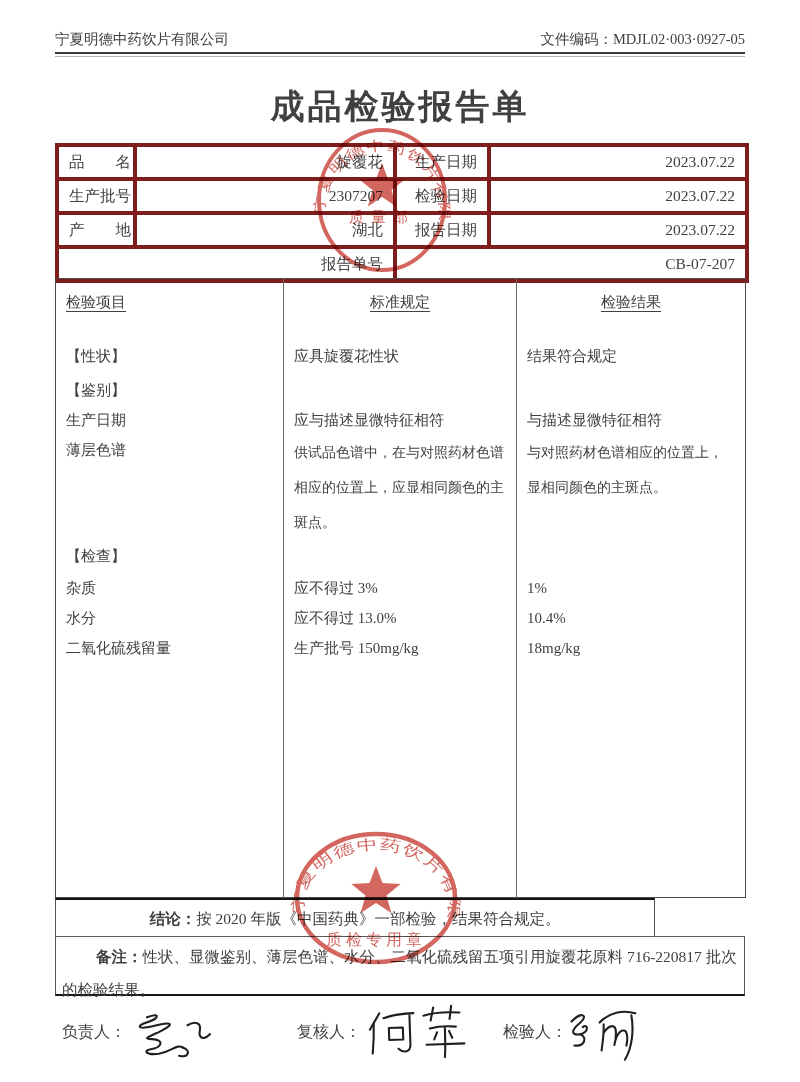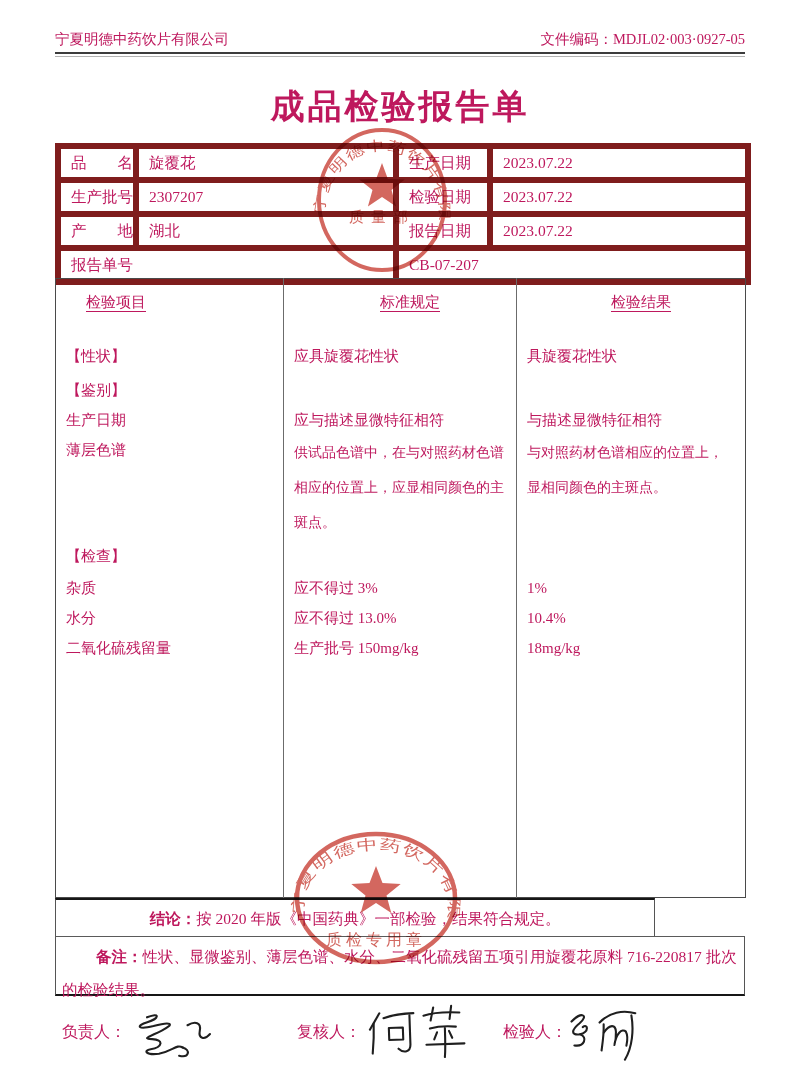--- a/index.html
+++ b/index.html
@@ -1,44 +1,44 @@
 <!DOCTYPE html>
 <html><head>
 <meta charset="utf-8">
 <style>
   * { margin:0; padding:0; box-sizing:border-box; }
   html,body { background:#e8e8e8; }
   .page {
     position:relative; width:800px; height:1082px; margin:0 auto;
     background:#ffffff; overflow:hidden;
-    font-family:"Liberation Serif","DejaVu Serif",serif; color:#be185d;text-decoration:underline;
+    font-family:"Liberation Serif","DejaVu Serif",serif; color:#404040;text-decoration:underline;
   }
   
   .hdr { position:absolute; left:55px; top:30px; width:690px;
          display:flex; justify-content:space-between; font-size:14.5px; }
   .hdr-line1 { position:absolute; left:55px; top:52px; width:690px; height:2px; background:#3c3c3c; }
   .hdr-line2 { position:absolute; left:55px; top:56px; width:690px; height:1px; background:#b3b3b3; }
   
   .title { position:absolute; left:0; top:84px; width:100%; text-align:center;
            font-size:34px; font-weight:bold; letter-spacing:3px; }
   
   table { border-collapse:collapse; table-layout:fixed; }
   .info-table { position:absolute; left:55px; top:143px; width:690px; }
-  .info-table td { border:6px solid #7f1d1d; height:34px; font-size:15.5px;
-                   padding:0 10px; vertical-align:middle; white-space:nowrap; overflow:hidden; }
+  .info-table td { border:4px solid #7f1d1d; height:34px; font-size:15.5px;
+                   padding:0 10px; vertical-align:middle; white-space:nowrap; overflow:hidden;text-align:right; }
   .info-table { border:1px solid #4a4a4a; }
   
   .result-table { position:absolute; left:55px; top:278px; width:690px; height:620px;
                   border:1px solid #4a4a4a; }
   .result-table td { border-left:1px solid #6b6b6b; vertical-align:top;
                      font-size:15px; line-height:30px; padding:0 10px; overflow:hidden; }
   .result-table td:first-child { border-left:none; }
   .result-table .hd td { padding-top:8px; text-align:center; }
   .result-table .hd td:first-child { text-align:left; }
-  .result-table .hd span { text-decoration:underline; text-underline-offset:4px;margin-left:20px; }
+  .result-table .hd span { text-decoration:underline; text-underline-offset:4px; }
   .result-table td.long { font-size:14px; line-height:35px; }
   
   .conclusion { position:absolute; left:55px; top:898px; width:600px; height:38px;
                 border-top:2px solid #161616; border-left:1px solid #555; border-right:1px solid #555;
                 font-size:15.5px; line-height:37px; text-align:center; }
   .remark { position:absolute; left:55px; top:936px; width:690px; height:60px;
             border-top:1px solid #5a5a5a; border-bottom:2px solid #161616;
             border-left:1px solid #555; border-right:1px solid #555;
             font-size:15.5px; line-height:33px; padding:3px 6px 0 6px; text-indent:34px; }
   .b { font-weight:bold; }
@@ -108,21 +108,21 @@
       </colgroup>
     <tbody>
         <tr class="hd" style="height:62px">
       <td><span>检验项目</span></td>
       <td><span>标准规定</span></td>
       <td><span>检验结果</span></td>
     </tr>
     <tr style="height:34px">
       <td>【性状】</td>
       <td>应具旋覆花性状</td>
-      <td>具旋覆花性状</td>
+      <td>结果符合规定</td>
     </tr>
     <tr style="height:30px">
       <td>【鉴别】</td>
       <td></td>
       <td></td>
     </tr>
     <tr style="height:30px">
       <td>生产日期</td>
       <td>应与描述显微特征相符</td>
       <td>与描述显微特征相符</td>

